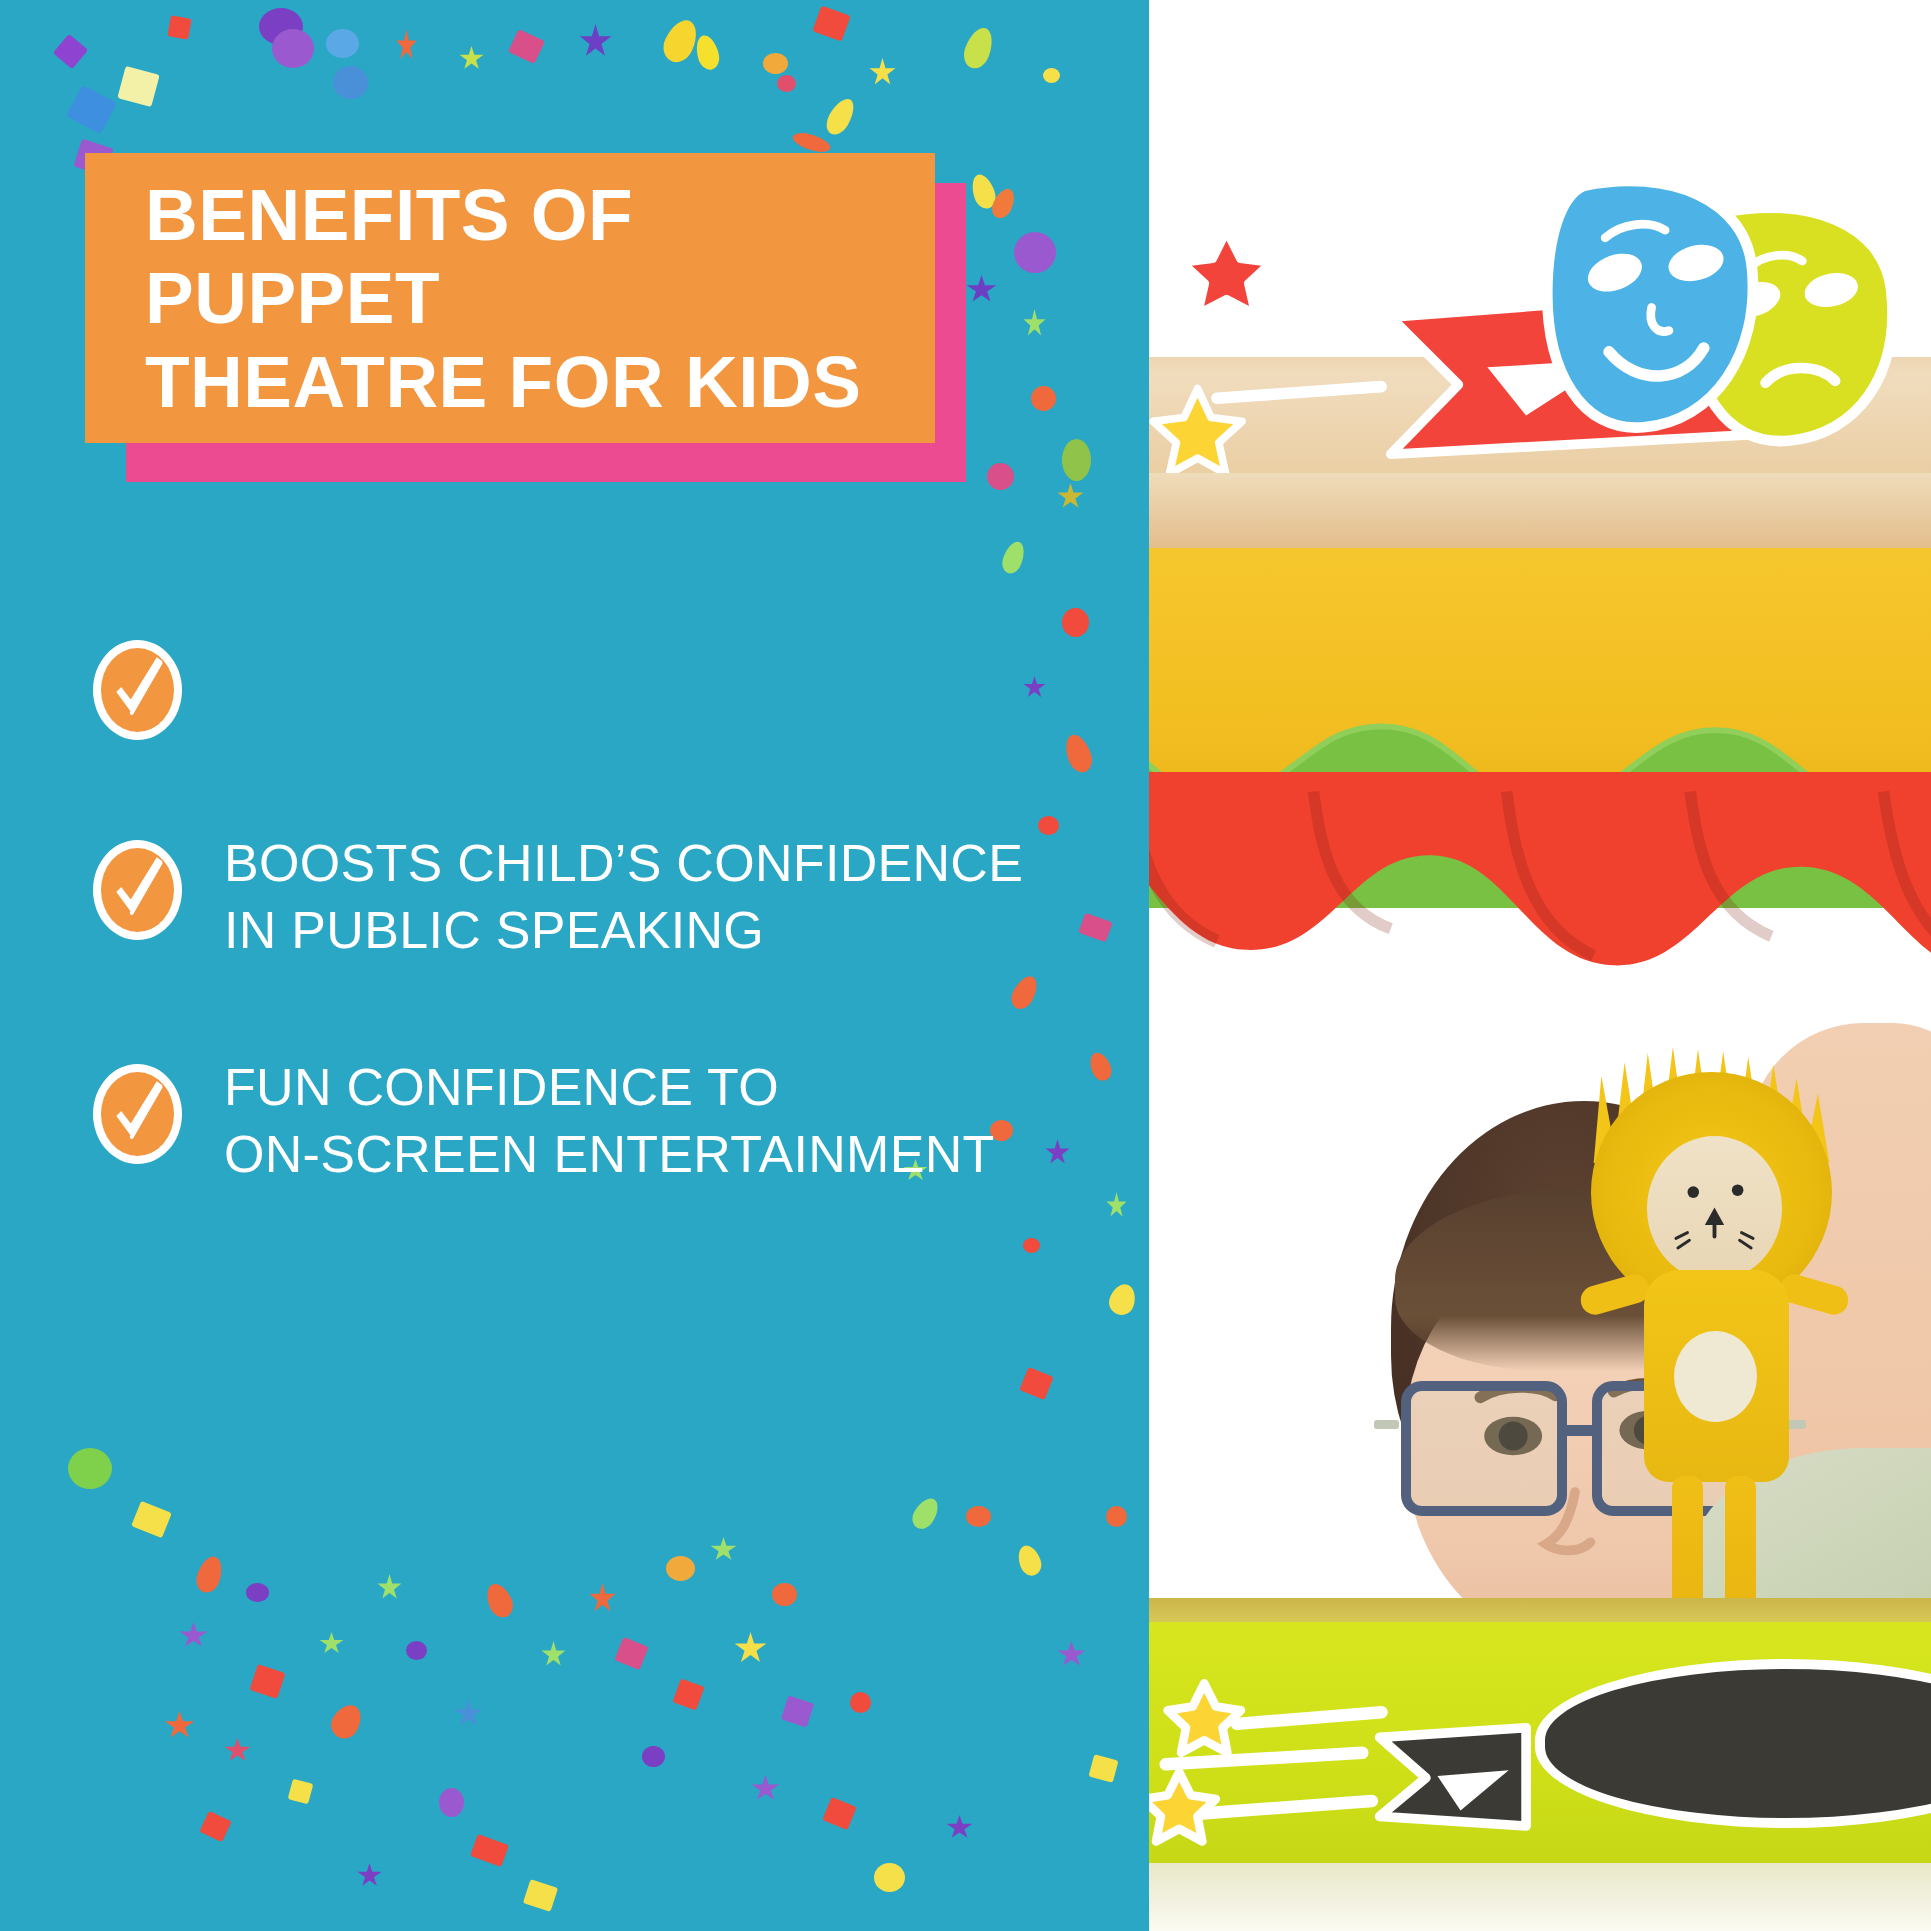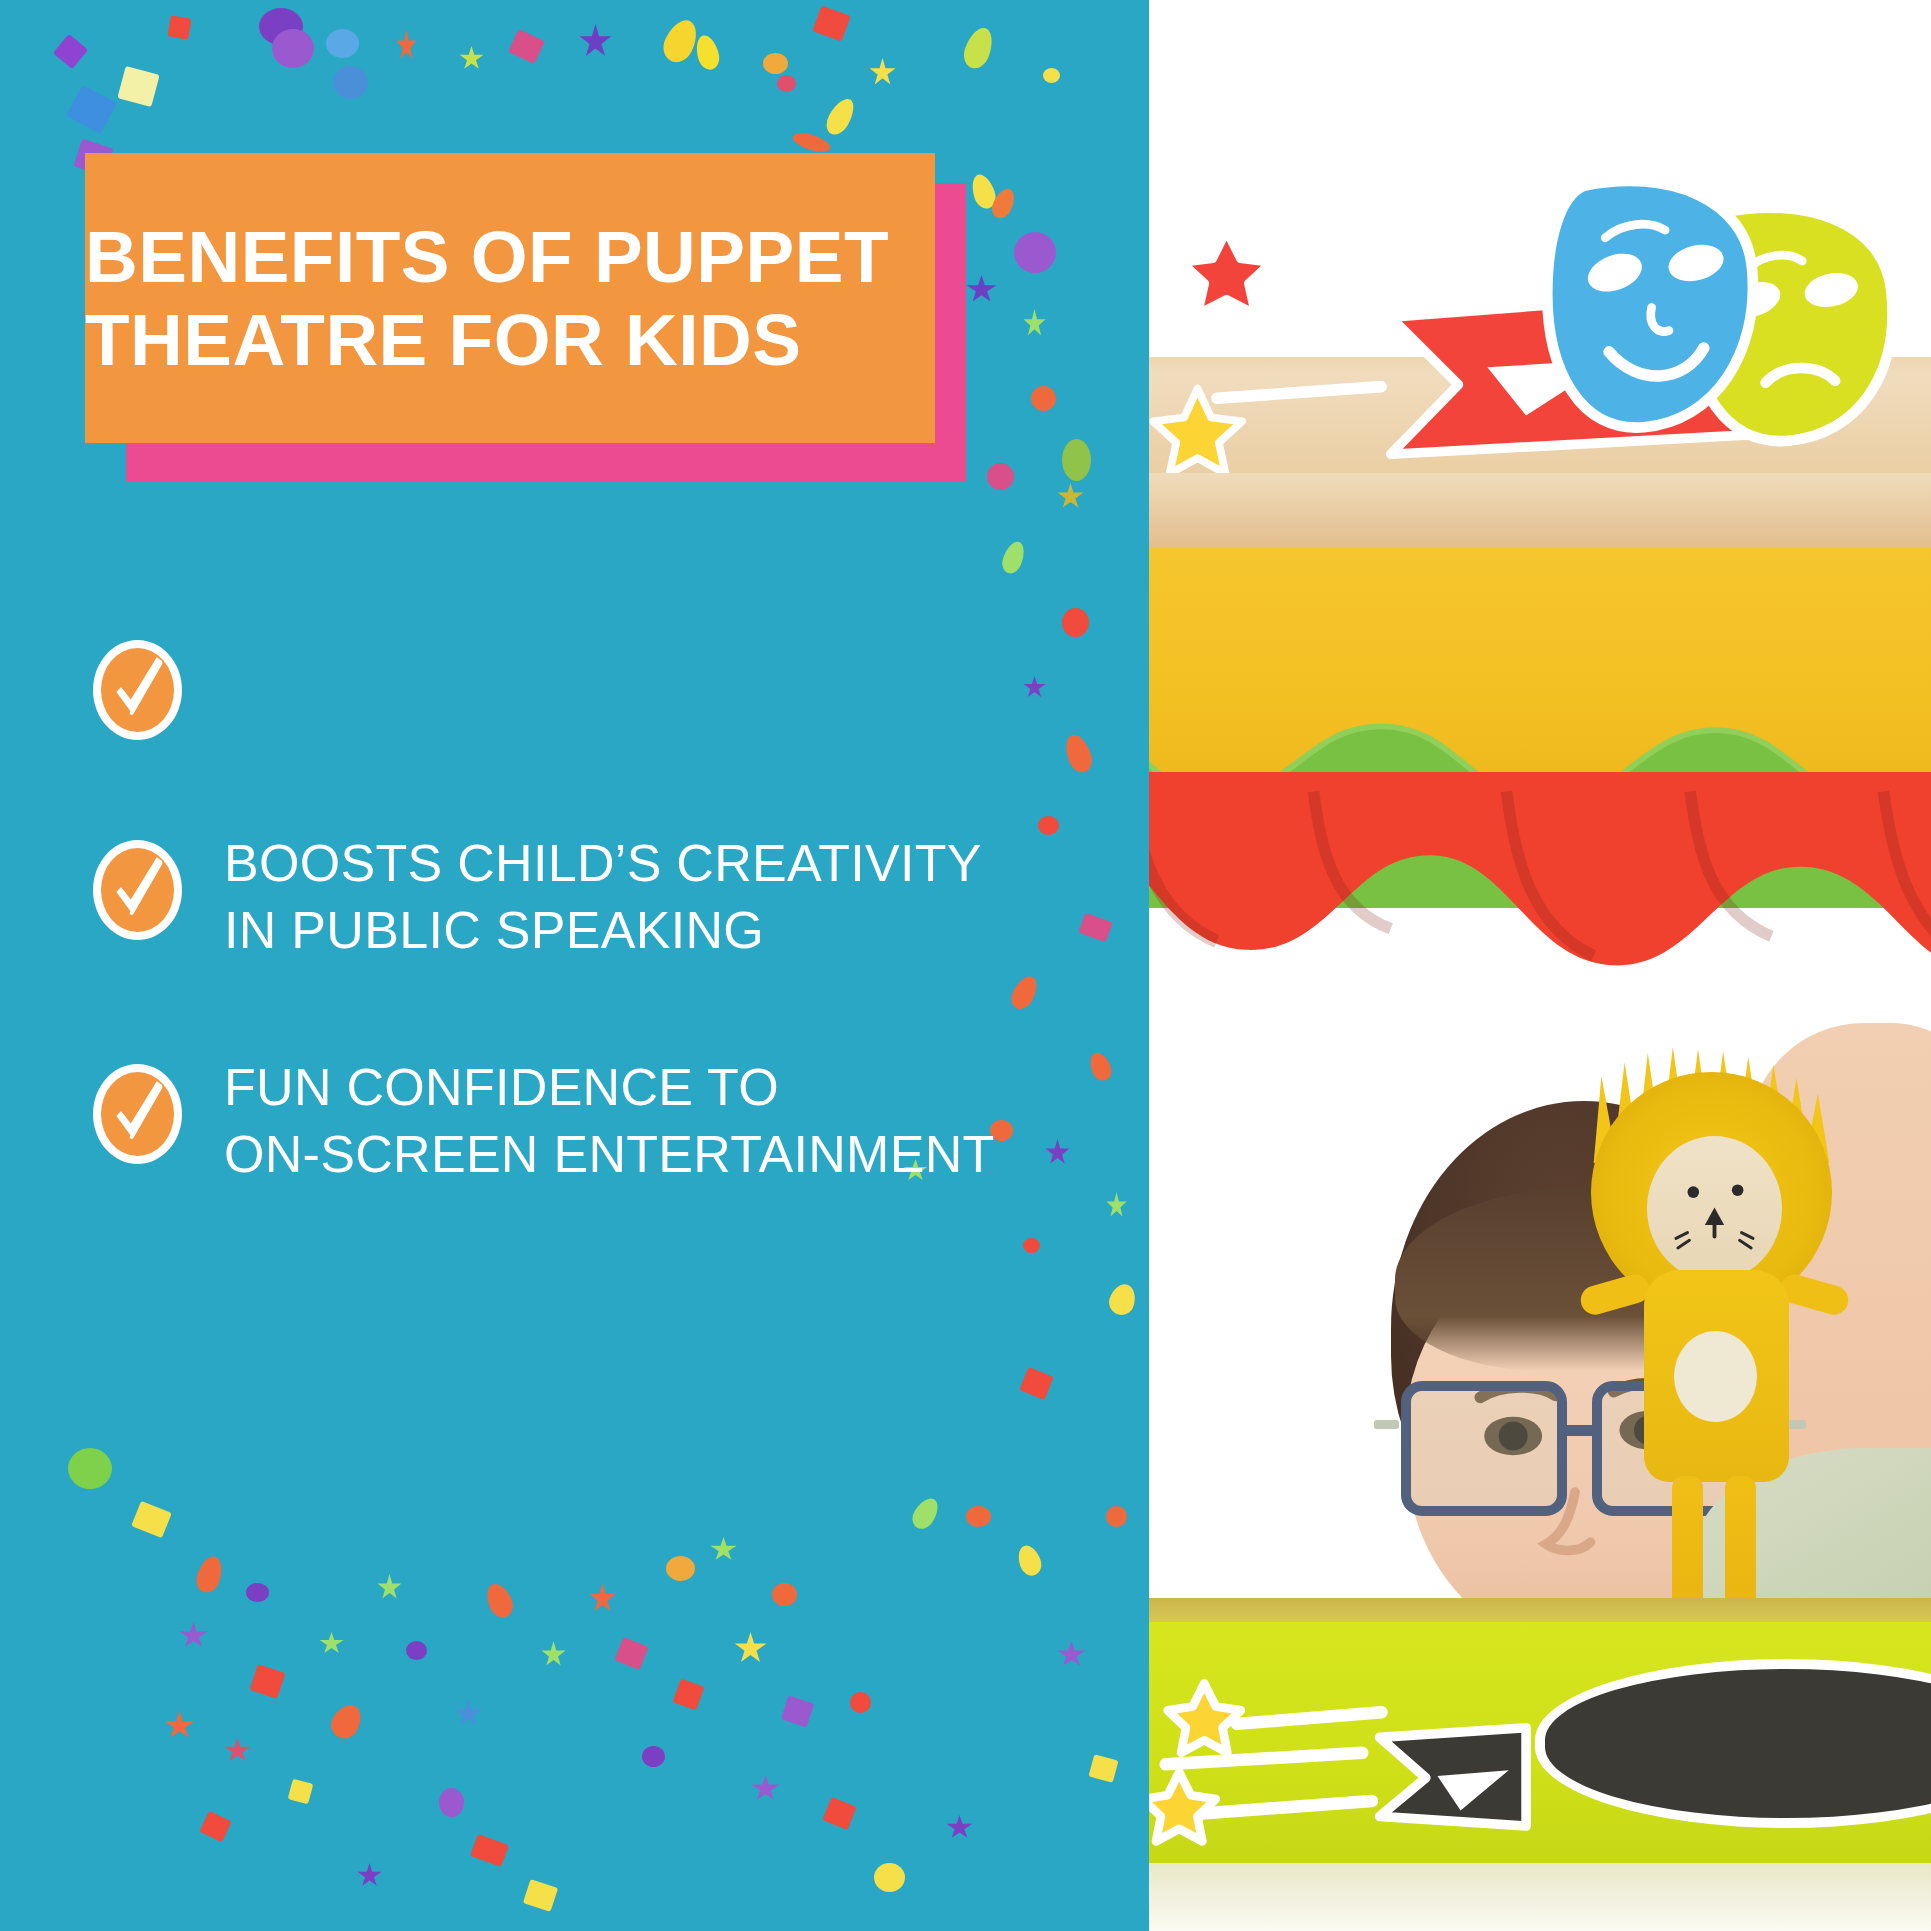--- a/index.html
+++ b/index.html
@@ -25,20 +25,21 @@
   .title-shadow {
     position:absolute; left:126px; top:183px;
     width:840px; height:299px;
     background:#ec4b91;
   }
   .title-banner {
     position:absolute; left:85px; top:153px;
     width:850px; height:290px;
     background:#f2963f;
     display:flex; align-items:center;
+    padding-left:60px;
   }
   .title-text {
     color:#ffffff;
     font-size:73px;
     font-weight:700;
     line-height:1.14;
     letter-spacing:0.5px;
     white-space:pre-line;
   }
 
@@ -329,21 +330,21 @@
           </div>
         </div>
         <div class="benefit-row">
           <div class="check-icon">
             <div class="ring"></div>
             <svg viewBox="0 0 92 104">
               <path d="M24,54 L40,76 L72,22 L66,18 L39,62 L29,49 Z" fill="#ffffff"></path>
               <path d="M40,76 L70,24" stroke="#ffffff" stroke-width="4" stroke-linecap="round"></path>
             </svg>
           </div>
-          <div class="benefit-text">BOOSTS CHILD’S CREATIVITY
+          <div class="benefit-text">BOOSTS CHILD’S CONFIDENCE
 IN PUBLIC SPEAKING</div>
         </div>
         <div class="benefit-row">
           <div class="check-icon">
             <div class="ring"></div>
             <svg viewBox="0 0 92 104">
               <path d="M24,54 L40,76 L72,22 L66,18 L39,62 L29,49 Z" fill="#ffffff"></path>
               <path d="M40,76 L70,24" stroke="#ffffff" stroke-width="4" stroke-linecap="round"></path>
             </svg>
           </div>

